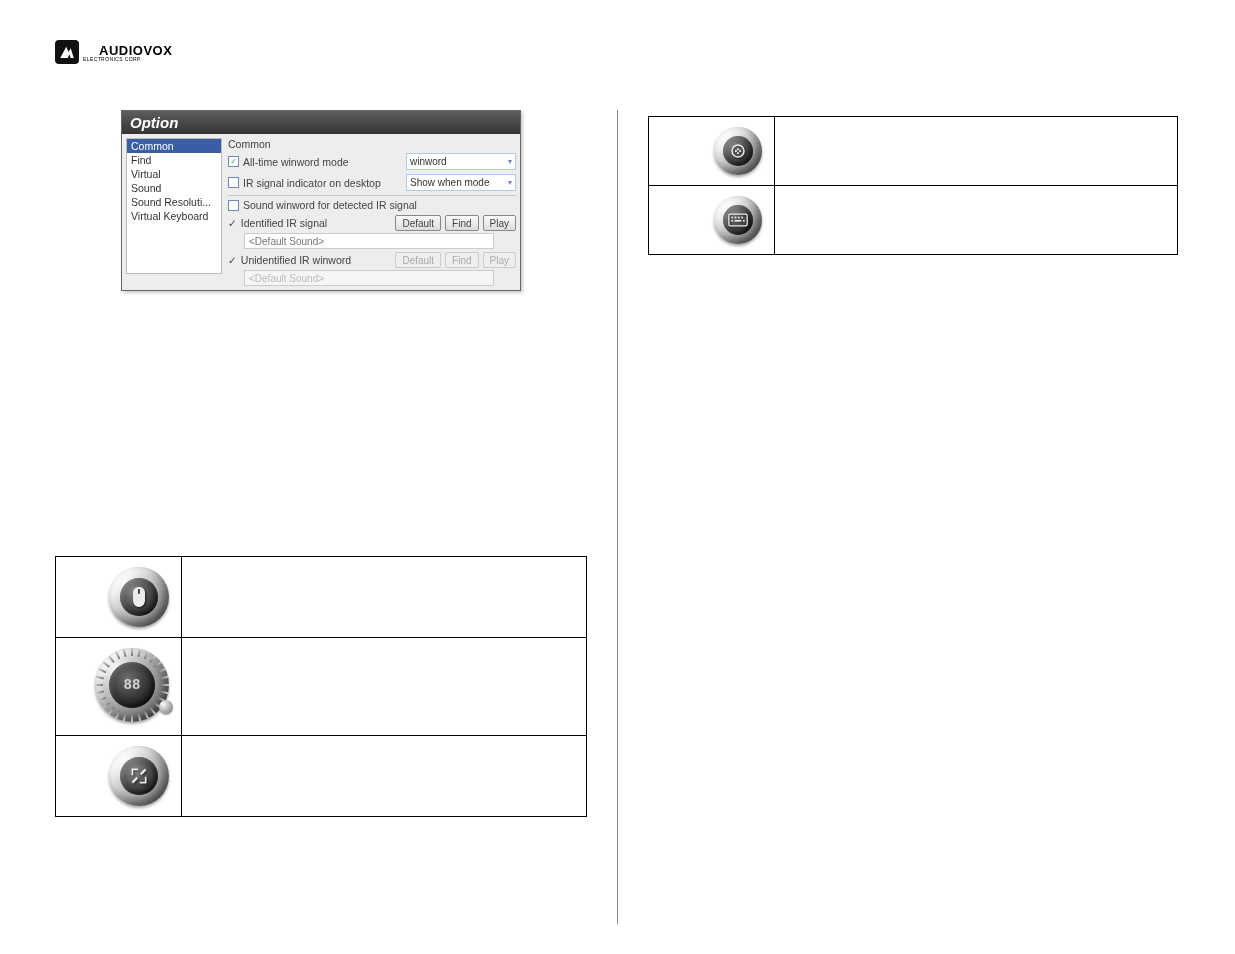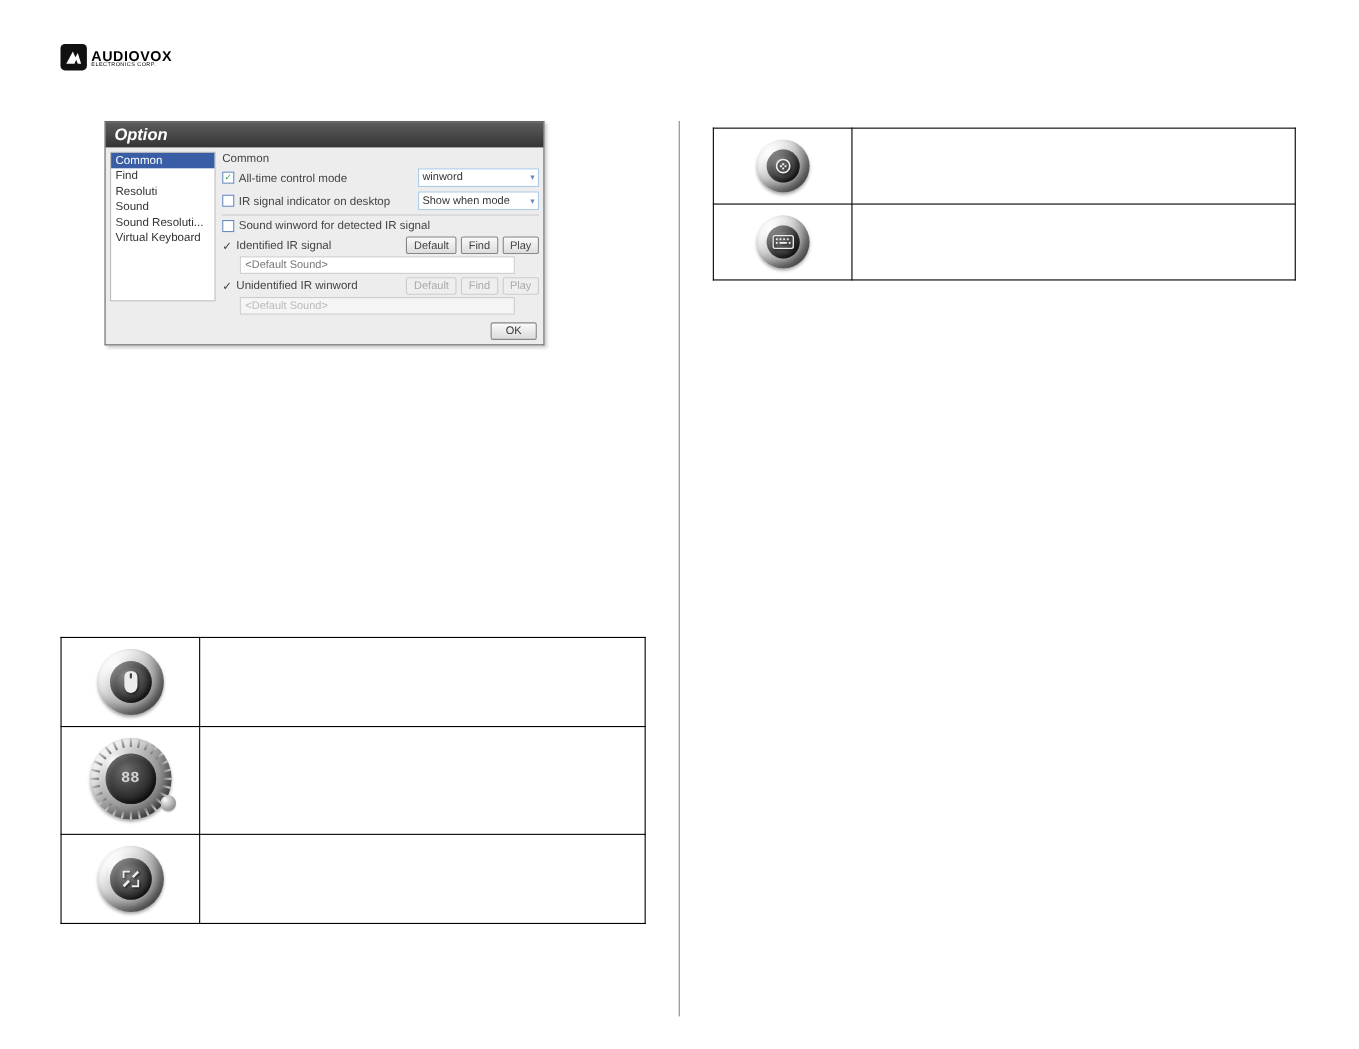--- a/index.html
+++ b/index.html
@@ -31,20 +31,21 @@
     position: relative;
     display: flex;
     align-items: center;
     justify-content: center;
   }
   .logo-mark svg { fill: #fff; }
   .logo-text .big {
     font-weight: 900;
     font-size: 13px;
     letter-spacing: 0.5px;
+    margin-left: 16px;
   }
   .logo-text .small {
     font-size: 5px;
     letter-spacing: 0.4px;
     display: block;
     margin-top: -2px;
   }
 
   
   .page-columns {
@@ -60,21 +61,21 @@
     flex: 1;
     position: relative;
     padding: 0 18px;
   }
   .col-left { border-right: 1px solid #888; padding-right: 30px; padding-left: 0; }
   .col-right { padding-left: 30px; padding-right: 0; }
 
   
   .option-dialog {
     width: 400px;
-    margin-left: 40px;
+    margin-left: 66px;
     border: 1px solid #666;
     box-shadow: 2px 2px 3px rgba(0,0,0,.2);
     background: #ededed;
     font-size: 11px;
     color: #333;
   }
   .option-dialog .titlebar {
     background: linear-gradient(#5d5d5d,#343434);
     color: #fff;
     font-weight: bold;
@@ -170,21 +171,21 @@
     width: 100%;
   }
   .icon-table td {
     border: 1px solid #000;
     padding: 10px 12px;
     vertical-align: middle;
     font-size: 12px;
   }
   .icon-table .icon-cell {
     width: 126px;
-    text-align: center;
+    text-align: right;
   }
   .icon-table .desc-cell {
     font-size: 11px;
     line-height: 1.4;
   }
   .device-icon {
     width: 60px;
     height: 60px;
     border-radius: 50%;
     background: radial-gradient(circle at 28% 28%, #fdfdfd 2%, #e8e8e8 16%, #c7c7c7 42%, #8f8f8f 70%, #565656 100%);
@@ -281,30 +282,30 @@
 <div class="page-columns">
 
   <div class="col col-left">
 
     <div class="option-dialog">
       <div class="titlebar">Option</div>
       <div class="dlg-body">
         <div class="dlg-sidebar">
           <div class="sb-item active">Common</div>
           <div class="sb-item">Find</div>
-          <div class="sb-item">Resoluti</div>
+          <div class="sb-item">Virtual</div>
           <div class="sb-item">Sound</div>
           <div class="sb-item">Sound Resoluti...</div>
           <div class="sb-item">Virtual Keyboard</div>
         </div>
         <div class="dlg-main">
           <div class="section-lbl">Common</div>
           <div class="dlg-row">
             <span class="chk">✓</span>
-            <span style="flex:1">All-time control mode</span>
+            <span style="flex:1">All-time winword mode</span>
             <span class="combo">
               <span>winword</span>
               <span class="arrow">▾</span>
             </span>
           </div>
           <div class="dlg-row">
             <span class="chk unchecked">✓</span>
             <span style="flex:1">IR signal indicator on desktop</span>
             <span class="combo">
               <span>Show when mode</span>
@@ -328,23 +329,20 @@
               <span class="chk unchecked">✓</span>
               <span style="flex:1">Unidentified IR winword</span>
               <span class="btn disabled">Default</span>
               <span class="btn disabled">Find</span>
               <span class="btn disabled">Play</span>
             </div>
             <div class="sound-field disabled">&lt;Default Sound&gt;</div>
           </div>
         </div>
       </div>
-      <div class="ok-row">
-        <span class="btn">OK</span>
-      </div>
     </div>
 
     <h3 class="section-head">.</h3>
     <p class="body-text">.</p>
 
     <table class="icon-table left-table">
       <tbody>
           <tr>
         <td class="icon-cell">
           <span class="device-icon">

